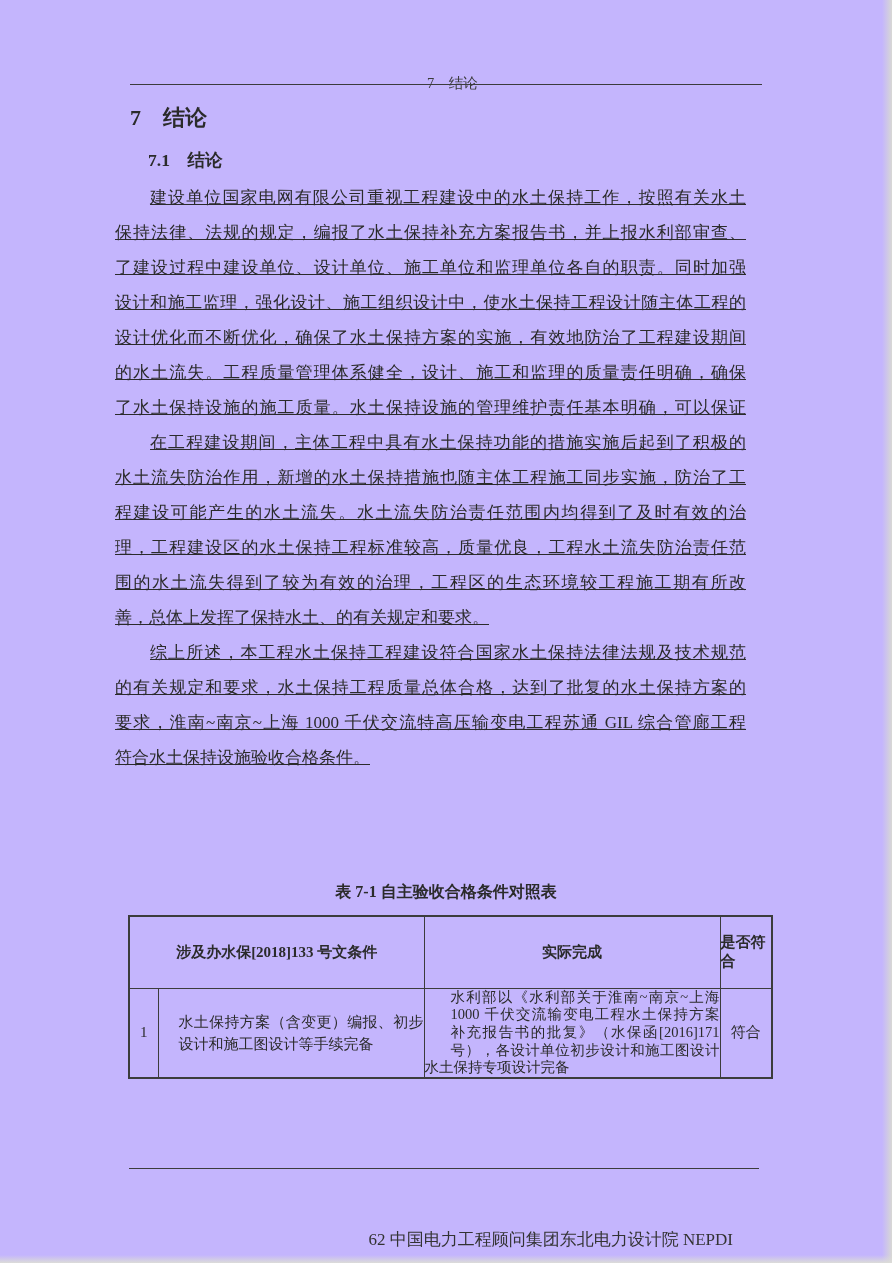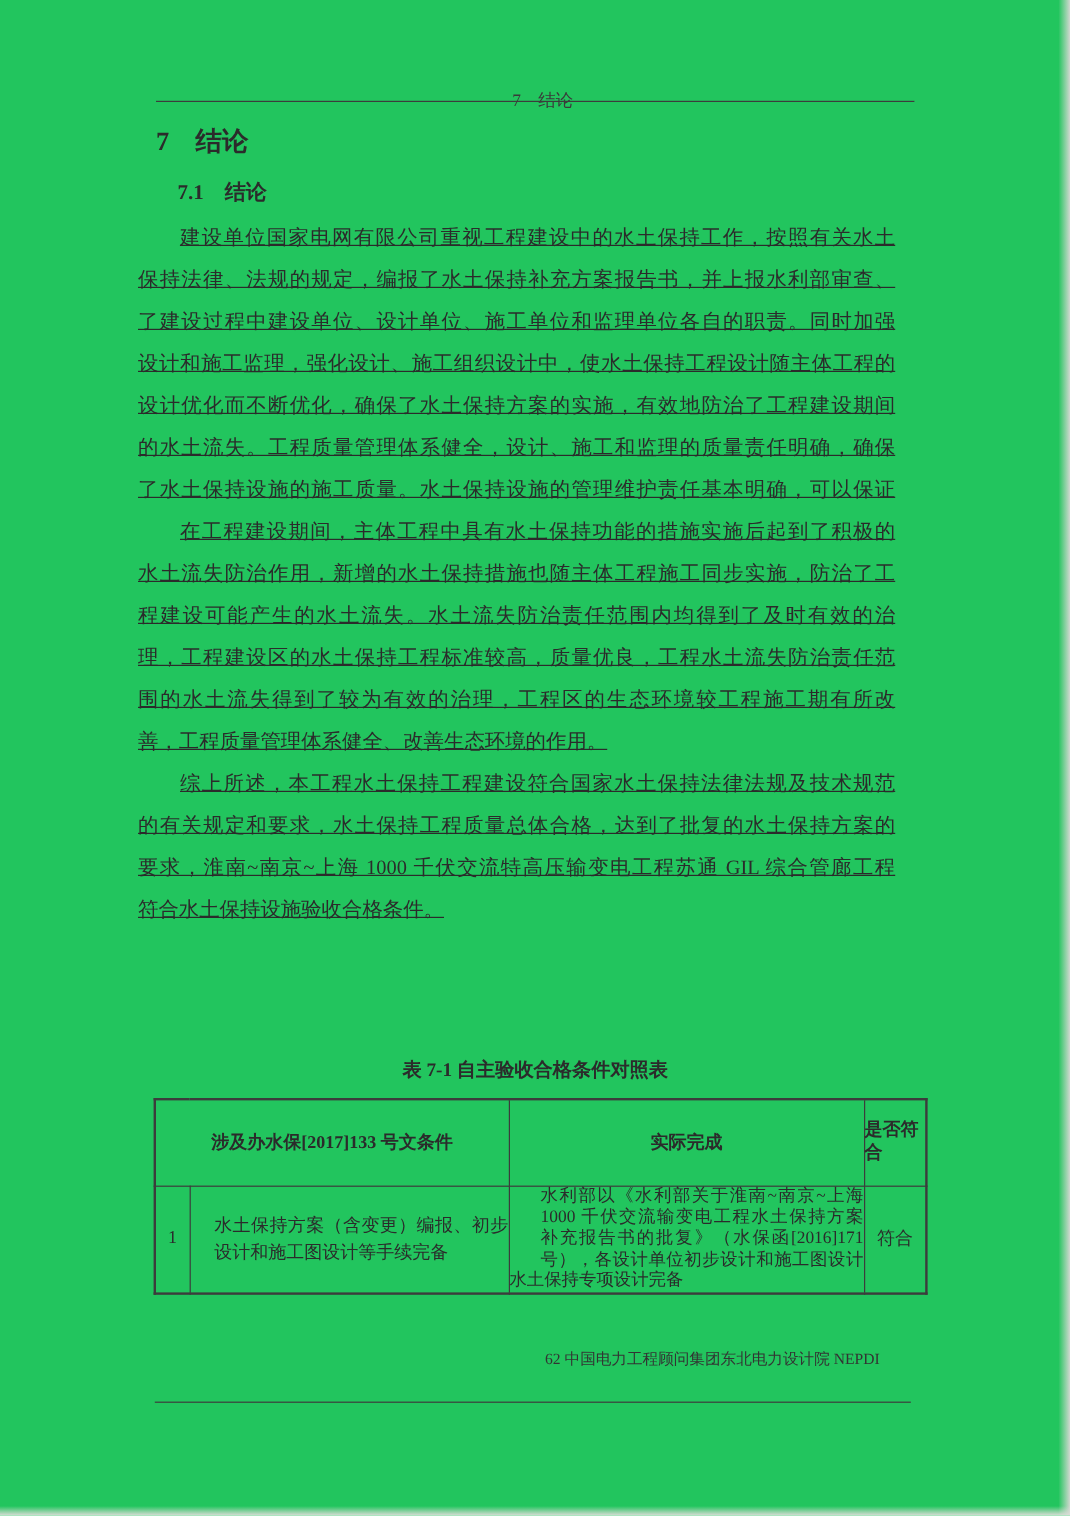--- a/index.html
+++ b/index.html
@@ -4,21 +4,21 @@
 <style>
   html, body {
     margin: 0;
     padding: 0;
     background: #ffffff;
   }
   .page {
     position: relative;
     width: 892px;
     height: 1263px;
-    background: #22c55e;
+    background: #c4b5fd;
     overflow: hidden;
     font-family: "Liberation Serif", "DejaVu Serif", serif;
     color: #2b2b2b;
   }
   .scan-edge-right {
     position: absolute;
     top: 0; right: 0;
     width: 10px; height: 100%;
     background: linear-gradient(to right, rgba(214,214,210,0), #d8d8d4);
   }
@@ -123,25 +123,25 @@
   }
   td.c-actual .aline.j { text-align-last: justify; white-space: nowrap; margin-left: 26px; }
   td.c-comp { text-align: center; font-size: 15px; }
   .footer-rule {
     position: absolute;
     top: 1168px; left: 129px; width: 630px;
     border-top: 1.6px solid #3c3c3c;
   }
   .page-footer {
     position: absolute;
-    top: 1124px; left: 129px; width: 630px;
+    top: 1228px; left: 129px; width: 630px;
     text-align: right;
     padding-right: 26px;
     box-sizing: border-box;
-    font-size: 13px;
+    font-size: 17px;
     color: #333;
   }
 </style>
 </head>
 <body>
 
 <div class="page">
 
   <div class="running-header">
     <span>7　结论</span>
@@ -158,40 +158,40 @@
     <div class="line">设计和施工监理，强化设计、施工组织设计中，使水土保持工程设计随主体工程的</div>
     <div class="line">设计优化而不断优化，确保了水土保持方案的实施，有效地防治了工程建设期间</div>
     <div class="line">的水土流失。工程质量管理体系健全，设计、施工和监理的质量责任明确，确保</div>
     <div class="line">了水土保持设施的施工质量。水土保持设施的管理维护责任基本明确，可以保证</div>
 
     <div class="line indent">在工程建设期间，主体工程中具有水土保持功能的措施实施后起到了积极的</div>
     <div class="line">水土流失防治作用，新增的水土保持措施也随主体工程施工同步实施，防治了工</div>
     <div class="line">程建设可能产生的水土流失。水土流失防治责任范围内均得到了及时有效的治</div>
     <div class="line">理，工程建设区的水土保持工程标准较高，质量优良，工程水土流失防治责任范</div>
     <div class="line">围的水土流失得到了较为有效的治理，工程区的生态环境较工程施工期有所改</div>
-    <div class="line last">善，工程质量管理体系健全、改善生态环境的作用。</div>
+    <div class="line last">善，总体上发挥了保持水土、的有关规定和要求。</div>
 
     <div class="line indent">综上所述，本工程水土保持工程建设符合国家水土保持法律法规及技术规范</div>
     <div class="line">的有关规定和要求，水土保持工程质量总体合格，达到了批复的水土保持方案的</div>
     <div class="line">要求，淮南~南京~上海 1000 千伏交流特高压输变电工程苏通 GIL 综合管廊工程</div>
     <div class="line last">符合水土保持设施验收合格条件。</div>
   </div>
 
   <div class="table-caption">表 7-1 自主验收合格条件对照表</div>
 
   <table class="cond-table">
     <colgroup>
       <col style="width:29px">
       <col style="width:266px">
       <col style="width:296px">
       <col style="width:52px">
     </colgroup>
     <tbody>
         <tr class="head-row">
-      <th class="h-cond" colspan="2">涉及办水保[2017]133 号文条件</th>
+      <th class="h-cond" colspan="2">涉及办水保[2018]133 号文条件</th>
       <th class="h-actual">实际完成</th>
       <th class="h-comp">是否符合</th>
     </tr>
     <tr class="body-row">
       <td class="c-num">1</td>
       <td class="c-cond">
         <div class="cline j">水土保持方案（含变更）编报、初步</div>
         <div class="cline">设计和施工图设计等手续完备</div>
       </td>
       <td class="c-actual">

